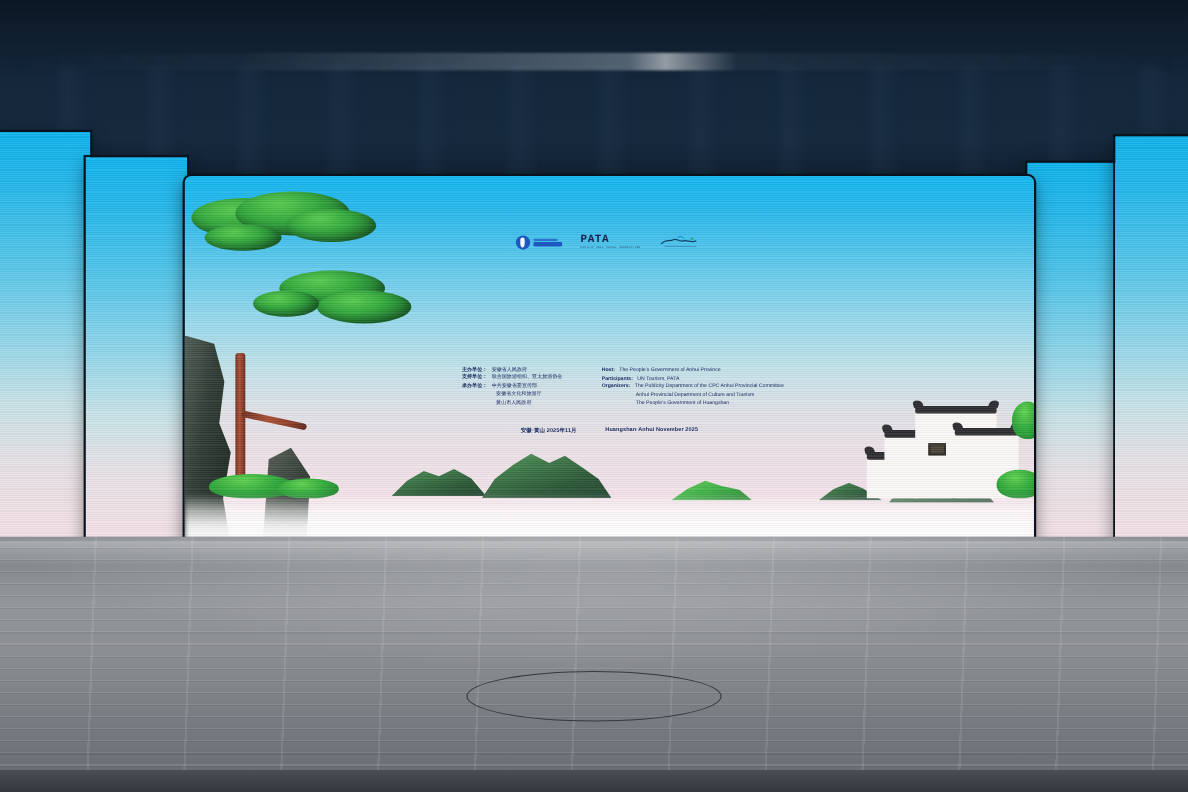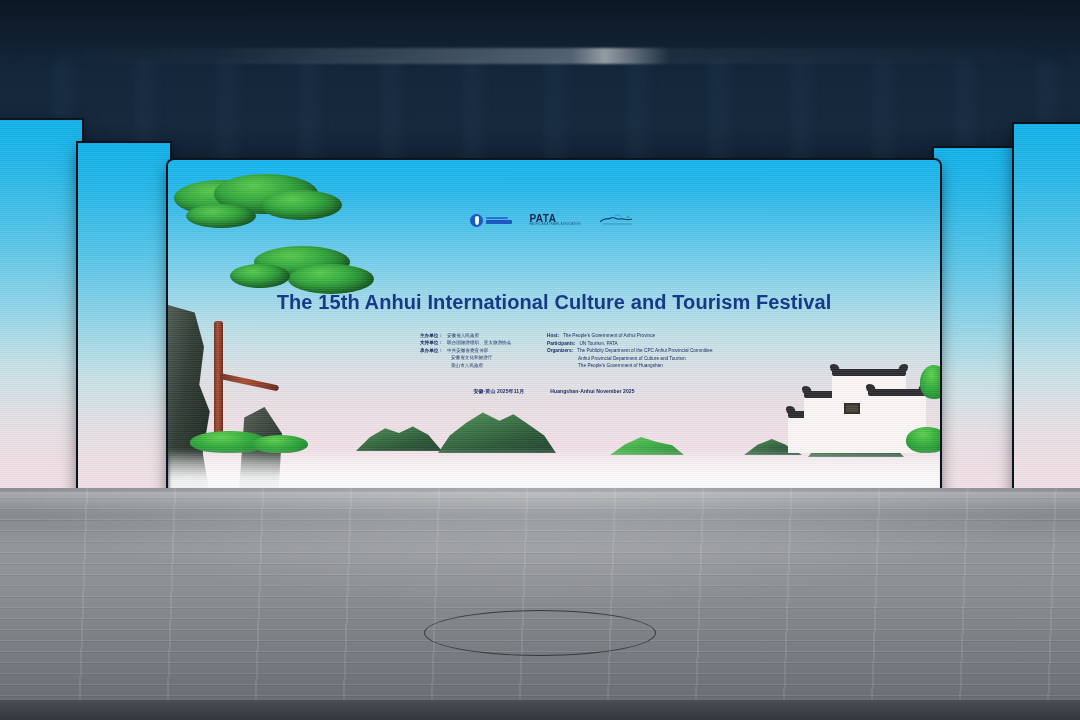--- a/index.html
+++ b/index.html
@@ -159,21 +159,21 @@
   .logo-un-text{
     display:flex; flex-direction:column; gap:1px;
   }
   .logo-un-text i{
     display:block; background:#1a4fbe; border-radius:1px;
   }
   .logo-un-text i:nth-child(1){ width:22px; height:2px; opacity:.75; }
   .logo-un-text i:nth-child(2){ width:26px; height:4px; }
   .logo-pata{
     font-size:10px; font-weight:700; letter-spacing:.5px; color:#15224a;
-    font-family:Liberation Sans, sans-serif; line-height:1;
+    font-family:Liberation Mono, monospace; line-height:1;
   }
   .logo-pata small{ display:block; font-size:2.6px; letter-spacing:.2px; font-weight:400; opacity:.8;}
   .logo-anhui{ position:relative; width:40px; height:15px; }
   .logo-anhui svg{ display:block; }
 
   .title-cn{
     position:absolute; left:0; right:0; top:78px; text-align:center; z-index:6;
     font-size:40px; font-weight:700; letter-spacing:5px; line-height:1;
     font-family:"Liberation Sans", sans-serif;
     background:linear-gradient(95deg,#1a3fbe 0%,#1a49c0 30%,#1c73b6 52%,#19a08c 72%,#1aa85c 88%,#18a84a 100%);
@@ -346,21 +346,20 @@
       <div class="logo-anhui">
         <svg viewBox="0 0 40 15" width="40" height="15">
           <path d="M2 9 C6 4, 10 7, 13 5 C16 3, 18 7, 22 6 C26 5, 29 8, 34 6" fill="none" stroke="#12406f" stroke-width="1.1"></path>
           <path d="M17 3 C19 1, 22 2, 23 4" fill="none" stroke="#1a9ad6" stroke-width="1"></path>
           <circle cx="30" cy="4" r="1.3" fill="#2fa9a0"></circle>
           <path d="M5 11 L34 11" stroke="#12406f" stroke-width=".7" opacity=".5"></path>
         </svg>
       </div>
     </div>
 
-    <div class="title-en">The 15th Anhui International Culture and Tourism Festival</div>
 
     <div class="credits">
       <div class="col-cn">
         <div class="crow">
           <b>主办单位：</b>
           <span>安徽省人民政府</span>
         </div>
         <div class="crow">
           <b>支持单位：</b>
           <span>联合国旅游组织、亚太旅游协会</span>

